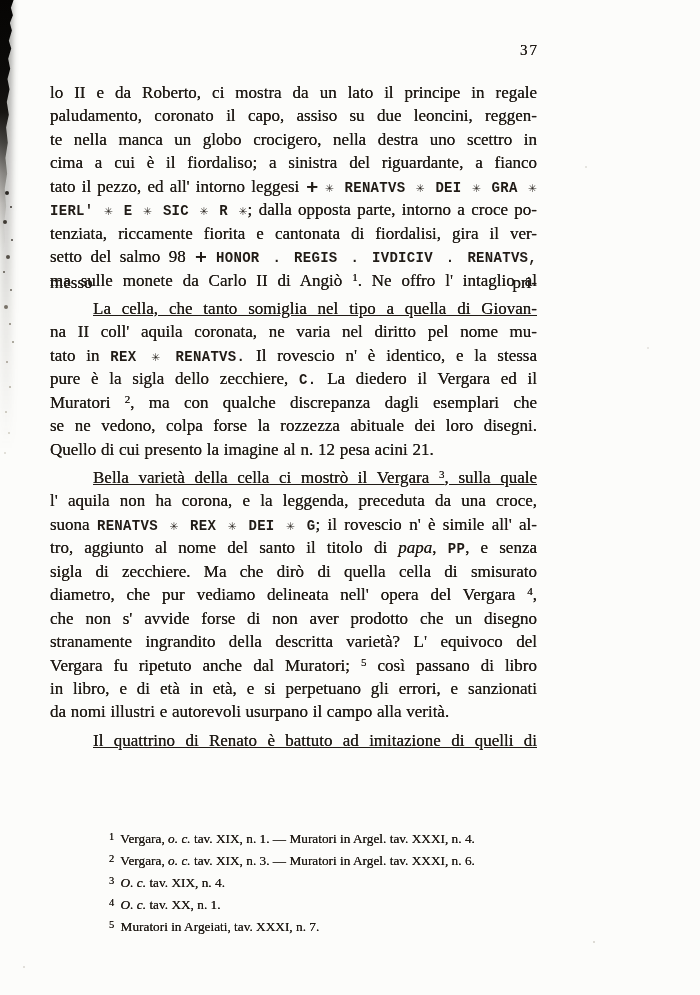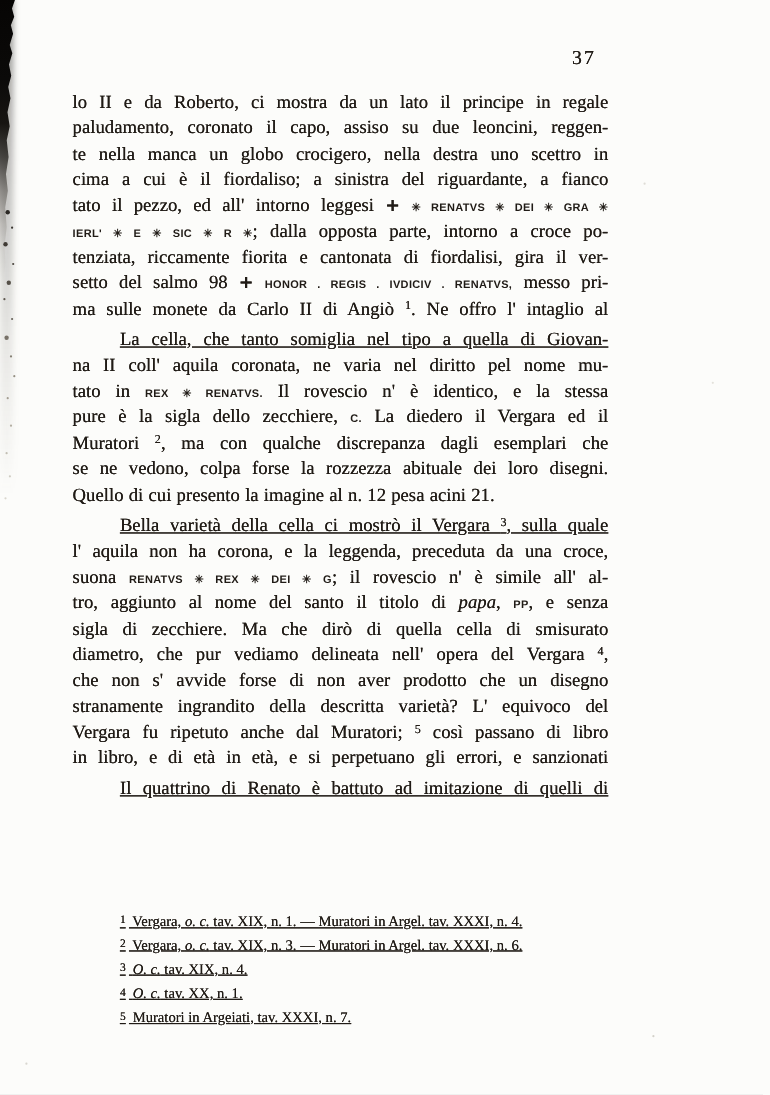--- a/index.html
+++ b/index.html
@@ -29,43 +29,43 @@
       11px 239px 0 #4a453e, 7px 256px 0 1px #555048, 3px 271px 0 #5d574e,
       10px 289px 0 #6a655c, 5px 306px 0 1px #787268, 9px 323px 0 #868075,
       12px 341px 0 #959083, 6px 361px 0 #a39d91, 9px 386px 0 #b2ada1,
       5px 411px 0 #c2beb3, 8px 432px 0 #cfccc2, 4px 452px 0 #dad7ce,
       585px 166px 0 #dedcd6, 593px 941px 0 #d3d1c9, 23px 966px 0 #d8d6cf,
       647px 347px 0 #e3e1db;
   }
   
   .pagenum{
     position:absolute;left:520px;top:42px;
-    font-size:18px;letter-spacing:2px;font-weight:400;
+    font-size:15px;letter-spacing:2px;font-weight:400;
     text-shadow:0 0 .4px #201b16;
   }
   
-  .textblock{position:absolute;left:66px;top:81px;width:487px;}
+  .textblock{position:absolute;left:50px;top:81px;width:487px;}
   .para + .para{margin-top:5px;}
   .line{
     height:23.45px;line-height:23.45px;font-size:17px;
     text-align:justify;text-align-last:justify;
     word-spacing:.5px;white-space:nowrap0;
     text-shadow:0 0 .45px #221d17;
   }
   .line.last{text-align-last:left;}
   .indent-first .line:first-child{text-indent:43px;text-decoration:underline;}
   .leg{
-    font-family:Liberation Sans, sans-serif;font-weight:700;
-    font-size:10px;letter-spacing:.3px;text-shadow:none;
+    font-family:Liberation Mono, monospace;font-weight:700;
+    font-size:14px;letter-spacing:.3px;text-shadow:none;
   }
   .cross{font-family:"DejaVu Sans", sans-serif;font-weight:700;font-size:16px;}
   .sup{font-size:11px;vertical-align:5px;line-height:0;}
   .it{font-style:italic;}
   
-  .footnotes{position:absolute;left:109px;top:826px;width:460px;text-decoration:underline;}
+  .footnotes{position:absolute;left:109px;top:826px;width:460px;}
   .fn-line{
     font-size:13.3px;line-height:21.9px;height:21.9px;
     text-shadow:0 0 .4px #221d17;white-space:nowrap;
   }
   .num{font-size:10.5px;vertical-align:2.5px;margin-right:3px;}
 </style>
 </head>
 <body>
 
 <div class="page">
@@ -100,20 +100,21 @@
         <div class="line"><span>Bella varietà della cella ci mostrò il Vergara </span><span class="sup">3</span><span>, sulla quale</span></div>
         <div class="line"><span>l' aquila non ha corona, e la leggenda, preceduta da una croce,</span></div>
         <div class="line"><span>suona </span><span class="leg">RENATVS ✳ REX ✳ DEI ✳ G</span><span>; il rovescio n' è simile all' al-</span></div>
         <div class="line"><span>tro, aggiunto al nome del santo il titolo di </span><span class="it">papa</span><span>, </span><span class="leg">PP</span><span>, e senza</span></div>
         <div class="line"><span>sigla di zecchiere. Ma che dirò di quella cella di smisurato</span></div>
         <div class="line"><span>diametro, che pur vediamo delineata nell' opera del Vergara </span><span class="sup">4</span><span>,</span></div>
         <div class="line"><span>che non s' avvide forse di non aver prodotto che un disegno</span></div>
         <div class="line"><span>stranamente ingrandito della descritta varietà? L' equivoco del</span></div>
         <div class="line"><span>Vergara fu ripetuto anche dal Muratori; </span><span class="sup">5</span><span> così passano di libro</span></div>
         <div class="line"><span>in libro, e di età in età, e si perpetuano gli errori, e sanzionati</span></div>
+        <div class="line last"><span>da nomi illustri e autorevoli usurpano il campo alla verità.</span></div>
       </div>
       <div class="para indent-first">
         <div class="line"><span>Il quattrino di Renato è battuto ad imitazione di quelli di</span></div>
       </div>
     </div>
 
   <div class="footnotes" id="footnotes-container">
       <div class="fn-line"><span class="num">1</span><span> Vergara, </span><span class="it">o. c.</span><span> tav. XIX, n. 1. — Muratori in Argel. tav. XXXI, n. 4.</span></div>
       <div class="fn-line"><span class="num">2</span><span> Vergara, </span><span class="it">o. c.</span><span> tav. XIX, n. 3. — Muratori in Argel. tav. XXXI, n. 6.</span></div>
       <div class="fn-line"><span class="num">3</span><span> </span><span class="it">O. c.</span><span> tav. XIX, n. 4.</span></div>

